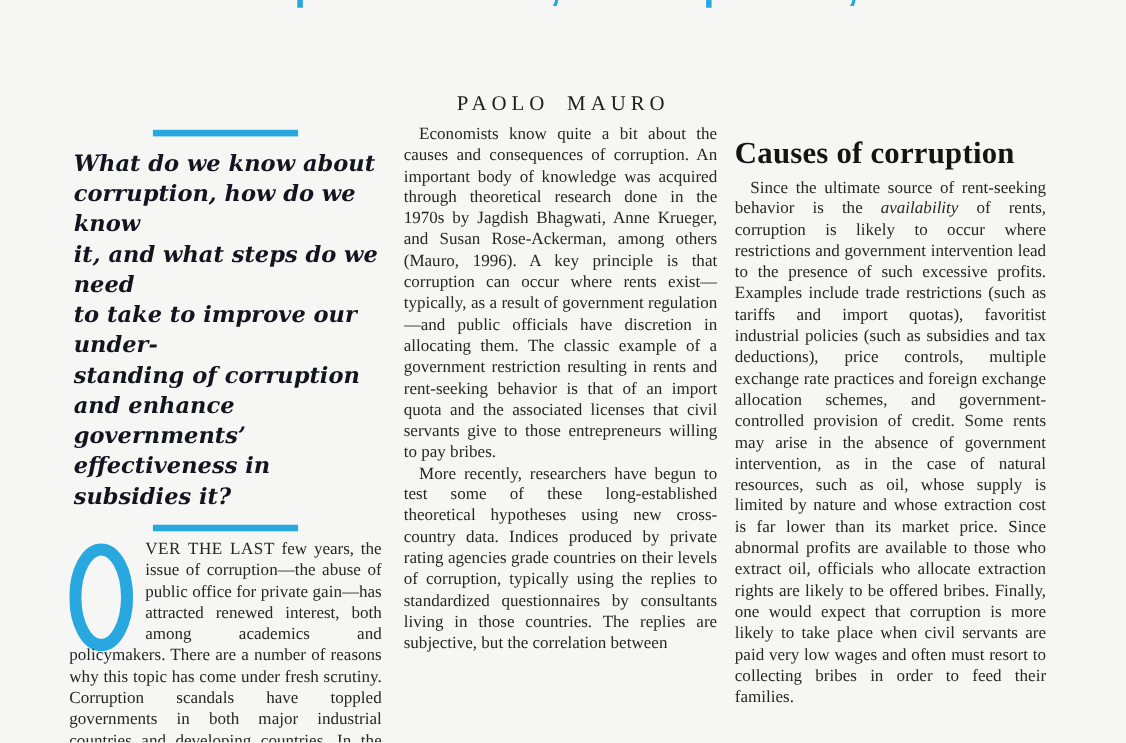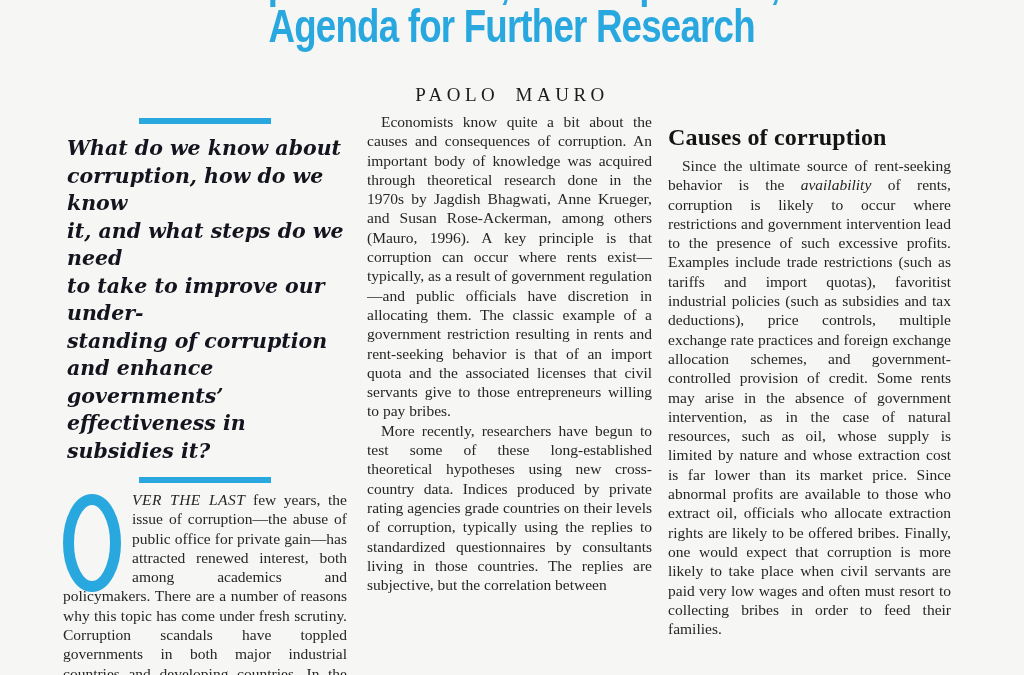--- a/index.html
+++ b/index.html
@@ -41,44 +41,41 @@
     font-family:"DejaVu Serif",serif;font-style:italic;font-weight:700;
     font-size:20.5px;line-height:27.5px;color:#14141f;
     white-space:pre-line;
   }
   .rule-b{margin-top:12px;}
   .body{margin:0;font-size:15.5px;line-height:19.3px;text-align:justify;}
   .indent{text-indent:14px;}
   .drop-para{margin-top:7px;}
   .dropcap{float:left;width:58px;height:77px;margin:4px 11px 0 0;}
   .dropcap svg{display:block;overflow:visible;}
-  .lead-caps{letter-spacing:0.5px;font-style:italic;}
+  .lead-caps{letter-spacing:0.5px;}
 
   
   .section-heading{
     font-family:"Liberation Serif",serif;
-    font-size:24px;font-weight:700;color:#141414;
+    font-size:28px;font-weight:700;color:#141414;
     margin:12px 0 5px;letter-spacing:0.2px;
   }
   em{font-style:italic;}
 </style>
 </head>
 <body>
 
 <div class="page">
 
   <div class="frag-wrap">
     <div class="title-line">
       <span class="condense">Corruption: Causes, Consequences, and</span>
     </div>
   </div>
 
-  <h1 class="title-line title-main" style="margin:0;">
-    <span class="condense">Agenda for Further Research</span>
-  </h1>
 
   <div class="author">PAOLO MAURO</div>
 
   <div class="columns">
 
     <div class="col col-left">
       <div class="rule"></div>
       <div class="pullquote">What do we know about
 corruption, how do we know
 it, and what steps do we need

